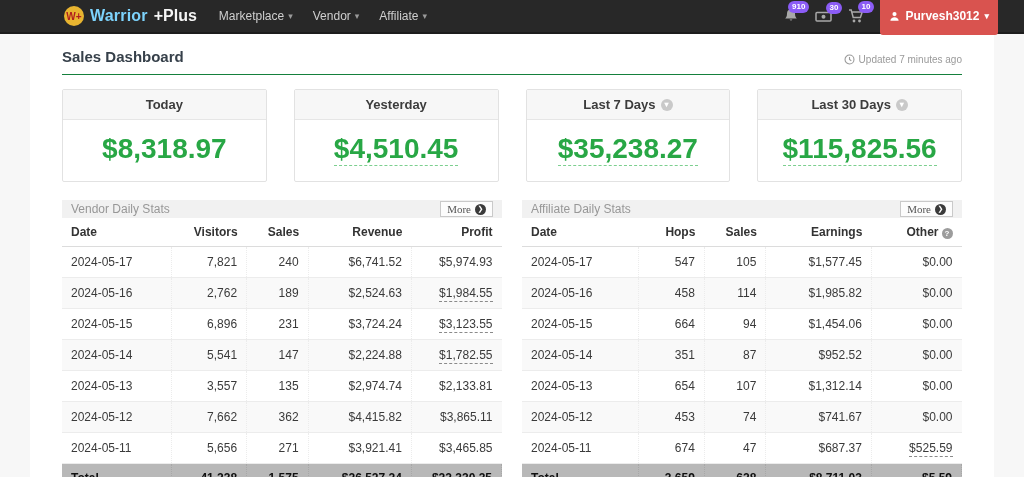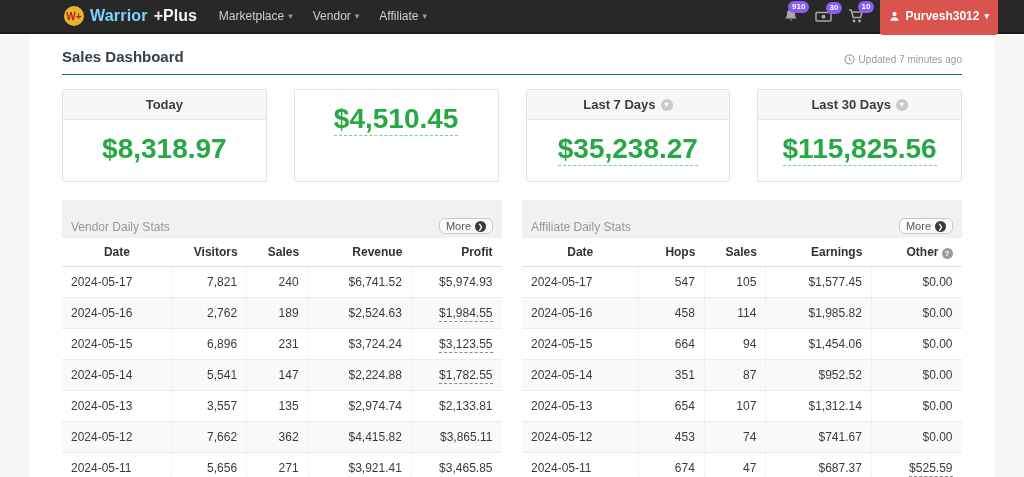--- a/index.html
+++ b/index.html
@@ -43,32 +43,32 @@
                  display:flex; align-items:center; justify-content:center; gap:5px; cursor:default; }
   .card-caret { width:12px; height:12px; border-radius:50%; background:#c9c9c9; color:#fff;
                 font-size:8px; line-height:12px; text-align:center; display:inline-block; cursor:pointer; }
   .card-value { text-align:center; padding:13px 0 16px; }
   .card-value span { color:#28a745; font-size:28px; font-weight:bold; }
   .card-value span.u-dash { border-bottom:1px dashed #7ccf8f; padding-bottom:1px; cursor:pointer; }
 
   
   .panels { display:flex; gap:20px; margin-top:18px; }
   .panel { flex:1; }
-  .panel-header { background:#f1f1f1; padding:4px 9px; display:flex; align-items:flex-end;
-                  justify-content:space-between; height:38px; }
+  .panel-header { background:#f1f1f1; padding:4px 9px; display:flex; align-items:center;
+                  justify-content:space-between; height:18px; }
   .panel-title { font-size:12px; color:#979797; }
-  .more-btn { background:#fcfcfc; border:1px solid #c9c9c9; border-radius:6px; color:#555;
+  .more-btn { background:#fcfcfc; border:1px solid #c9c9c9; border-radius:0; color:#555;
               font-size:11px; padding:1px 6px; display:flex; align-items:center; gap:4px; cursor:pointer;
-              font-family:Liberation Sans, sans-serif; }
+              font-family:Liberation Serif, serif; }
   .more-arrow { width:11px; height:11px; border-radius:50%; background:#3a3a3a; color:#fff;
                 font-size:7px; line-height:11px; text-align:center; display:inline-block; }
   table { width:100%; border-collapse:collapse; table-layout:fixed; }
   th { font-size:12px; font-weight:bold; color:#333; text-align:right; padding:7px 9px;
        border-bottom:1px solid #dcdcdc; }
-  th:first-child { text-align:center; }
+  th:first-child { text-align:left; }
   td { font-size:12px; color:#3a3a3a; text-align:right; padding:8px 9px;
        border-bottom:1px solid #ececec; border-right:1px dotted #ececec; }
   td:last-child { border-right:none; }
   td:first-child { text-align:left; }
   tbody tr:nth-child(even) td { background:#f9f9f9; }
   tr.total-row td { background:#b8b8b8 !important; color:#101010; font-weight:bold;
                     border-bottom:none; border-right:1px dotted #a8a8a8; padding:7px 9px; }
   .dashed-underline { border-bottom:1px dashed #8a8a8a; padding-bottom:1px; cursor:pointer;text-align:center; }
   .help-circle { display:inline-block; width:11px; height:11px; border-radius:50%; background:#9c9c9c;
                  color:#fff; font-size:8px; line-height:11px; text-align:center; font-weight:bold;
@@ -155,20 +155,24 @@
 
   <div class="cards">
     <div class="card">
       <div class="card-header">
         <span>Today</span>
 
       </div>
       <div class="card-value"><span>$8,318.97</span></div>
     </div>
     <div class="card">
+      <div class="card-header">
+        <span>Yesterday</span>
+
+      </div>
       <div class="card-value"><span class="u-dash">$4,510.45</span></div>
     </div>
     <div class="card">
       <div class="card-header">
         <span>Last 7 Days</span>
         <span class="card-caret">▾</span>
       </div>
       <div class="card-value"><span class="u-dash">$35,238.27</span></div>
     </div>
     <div class="card">

